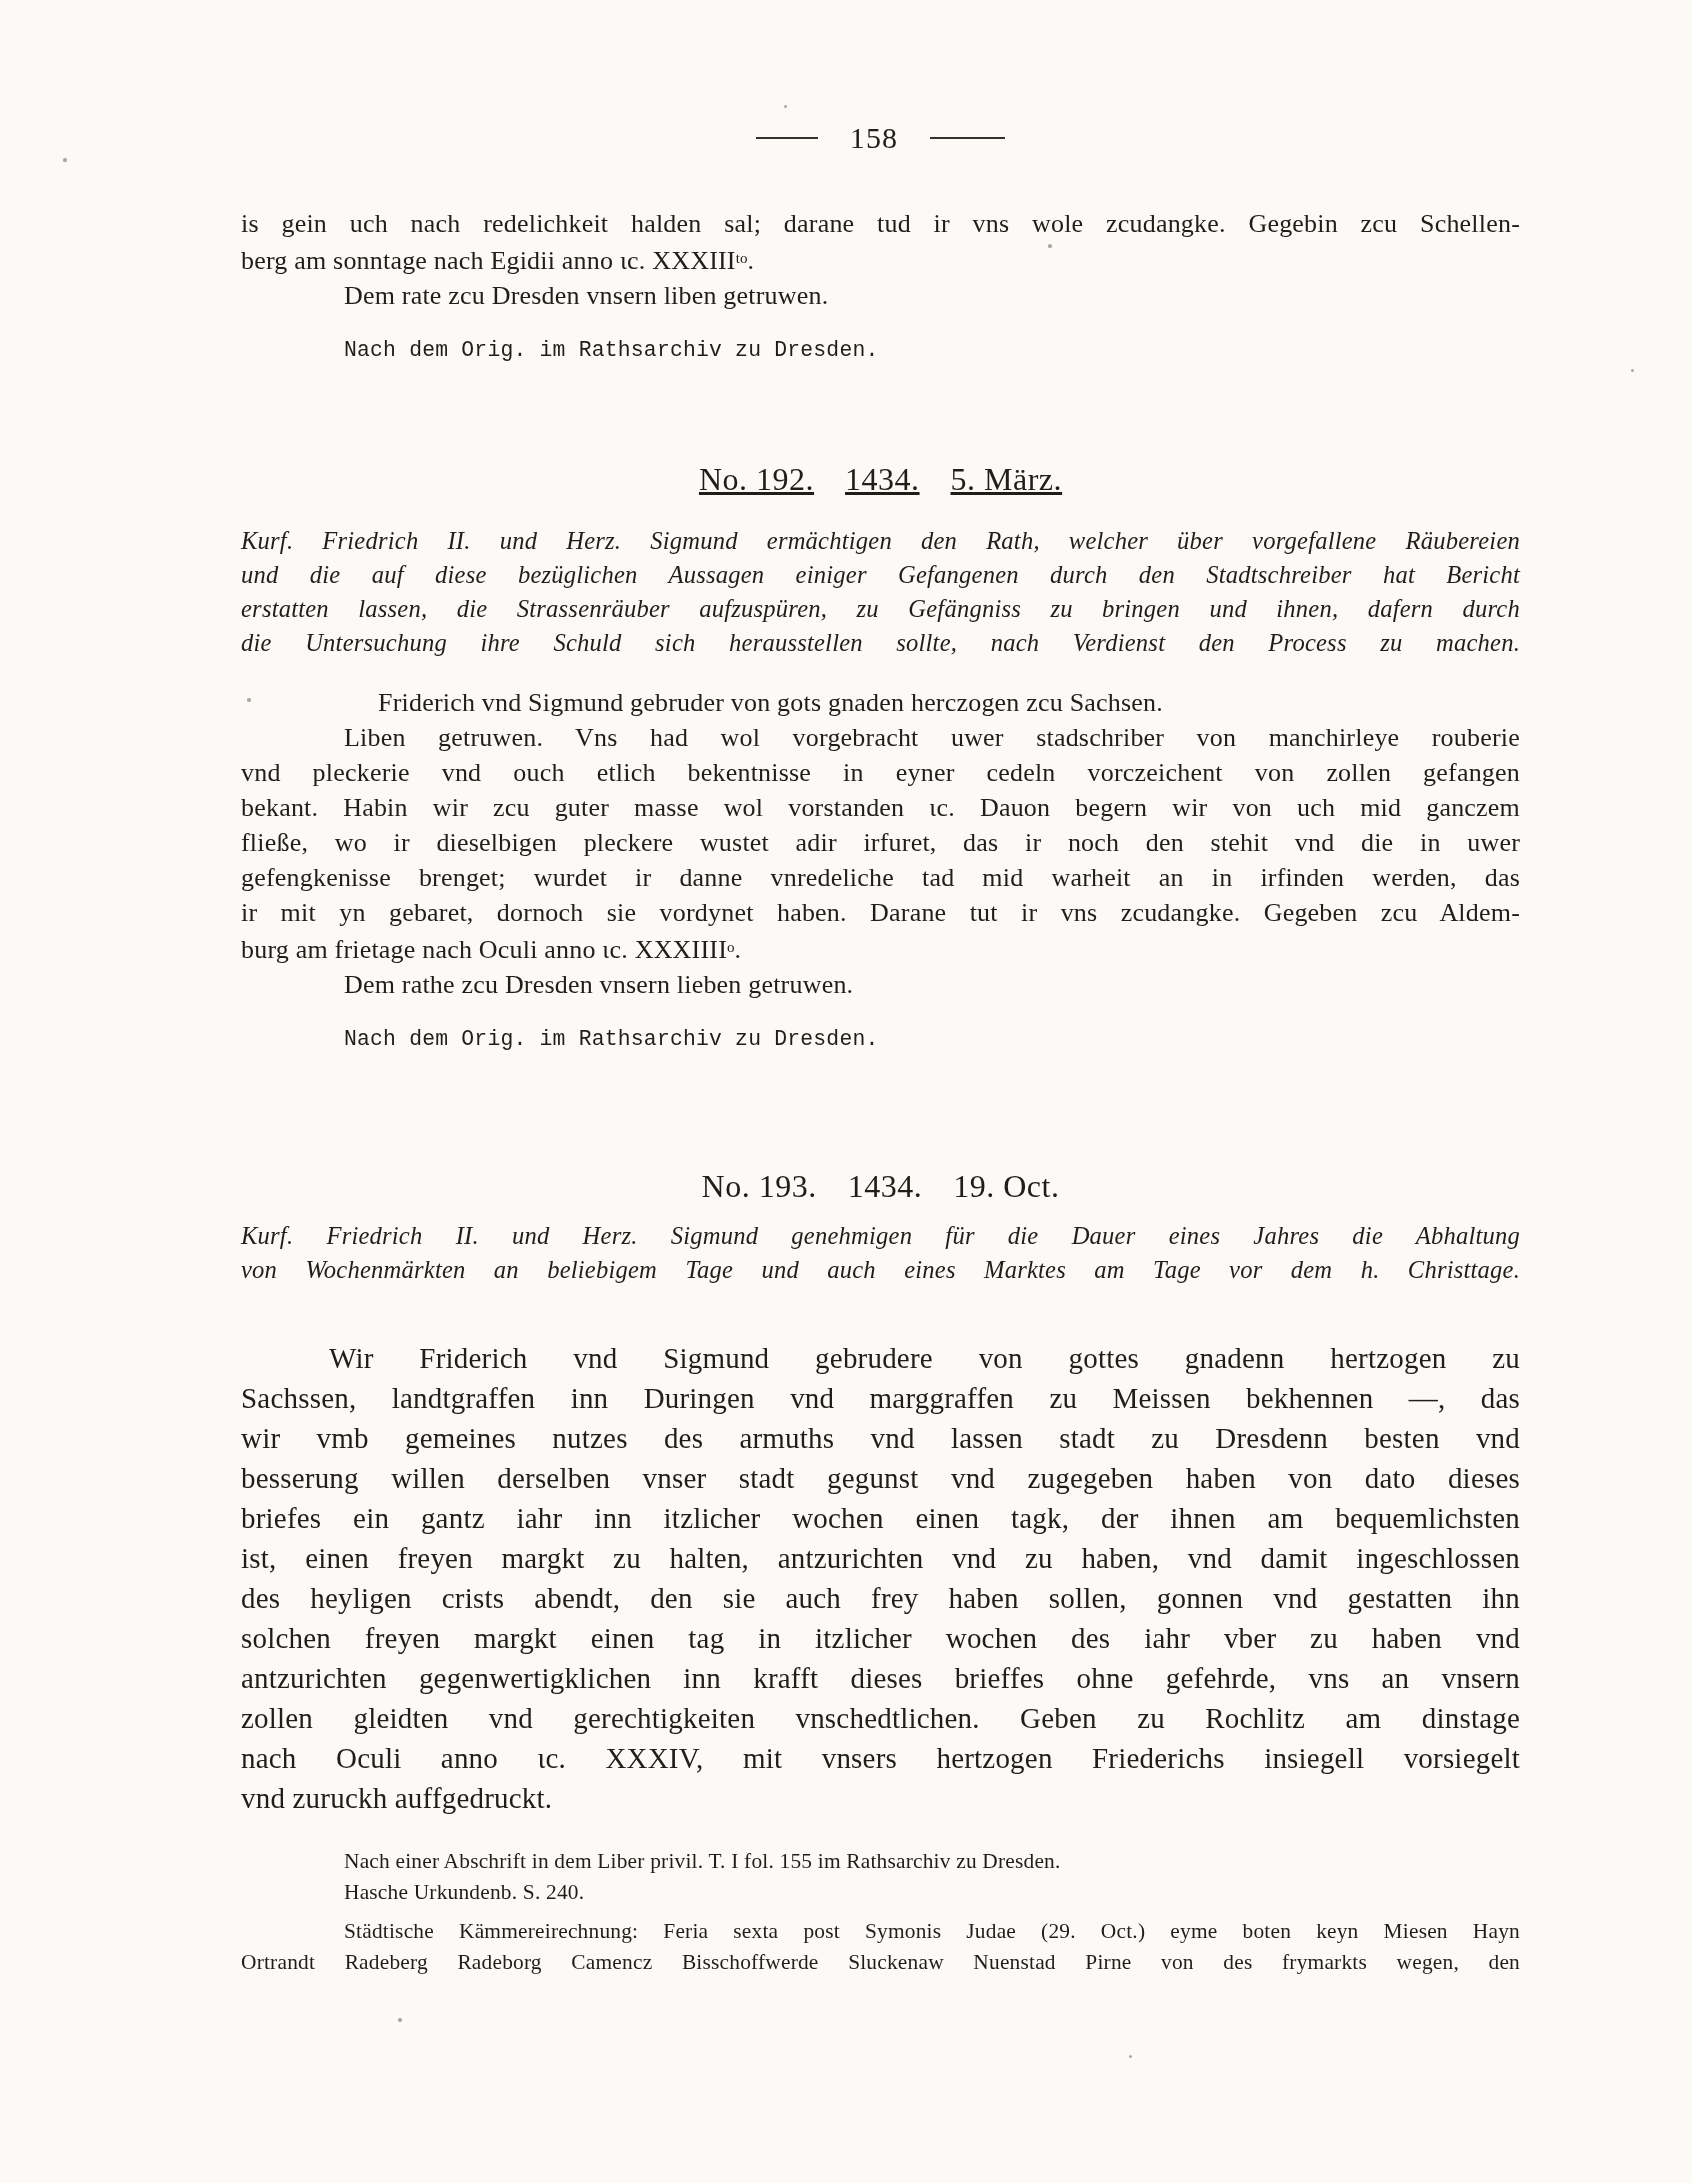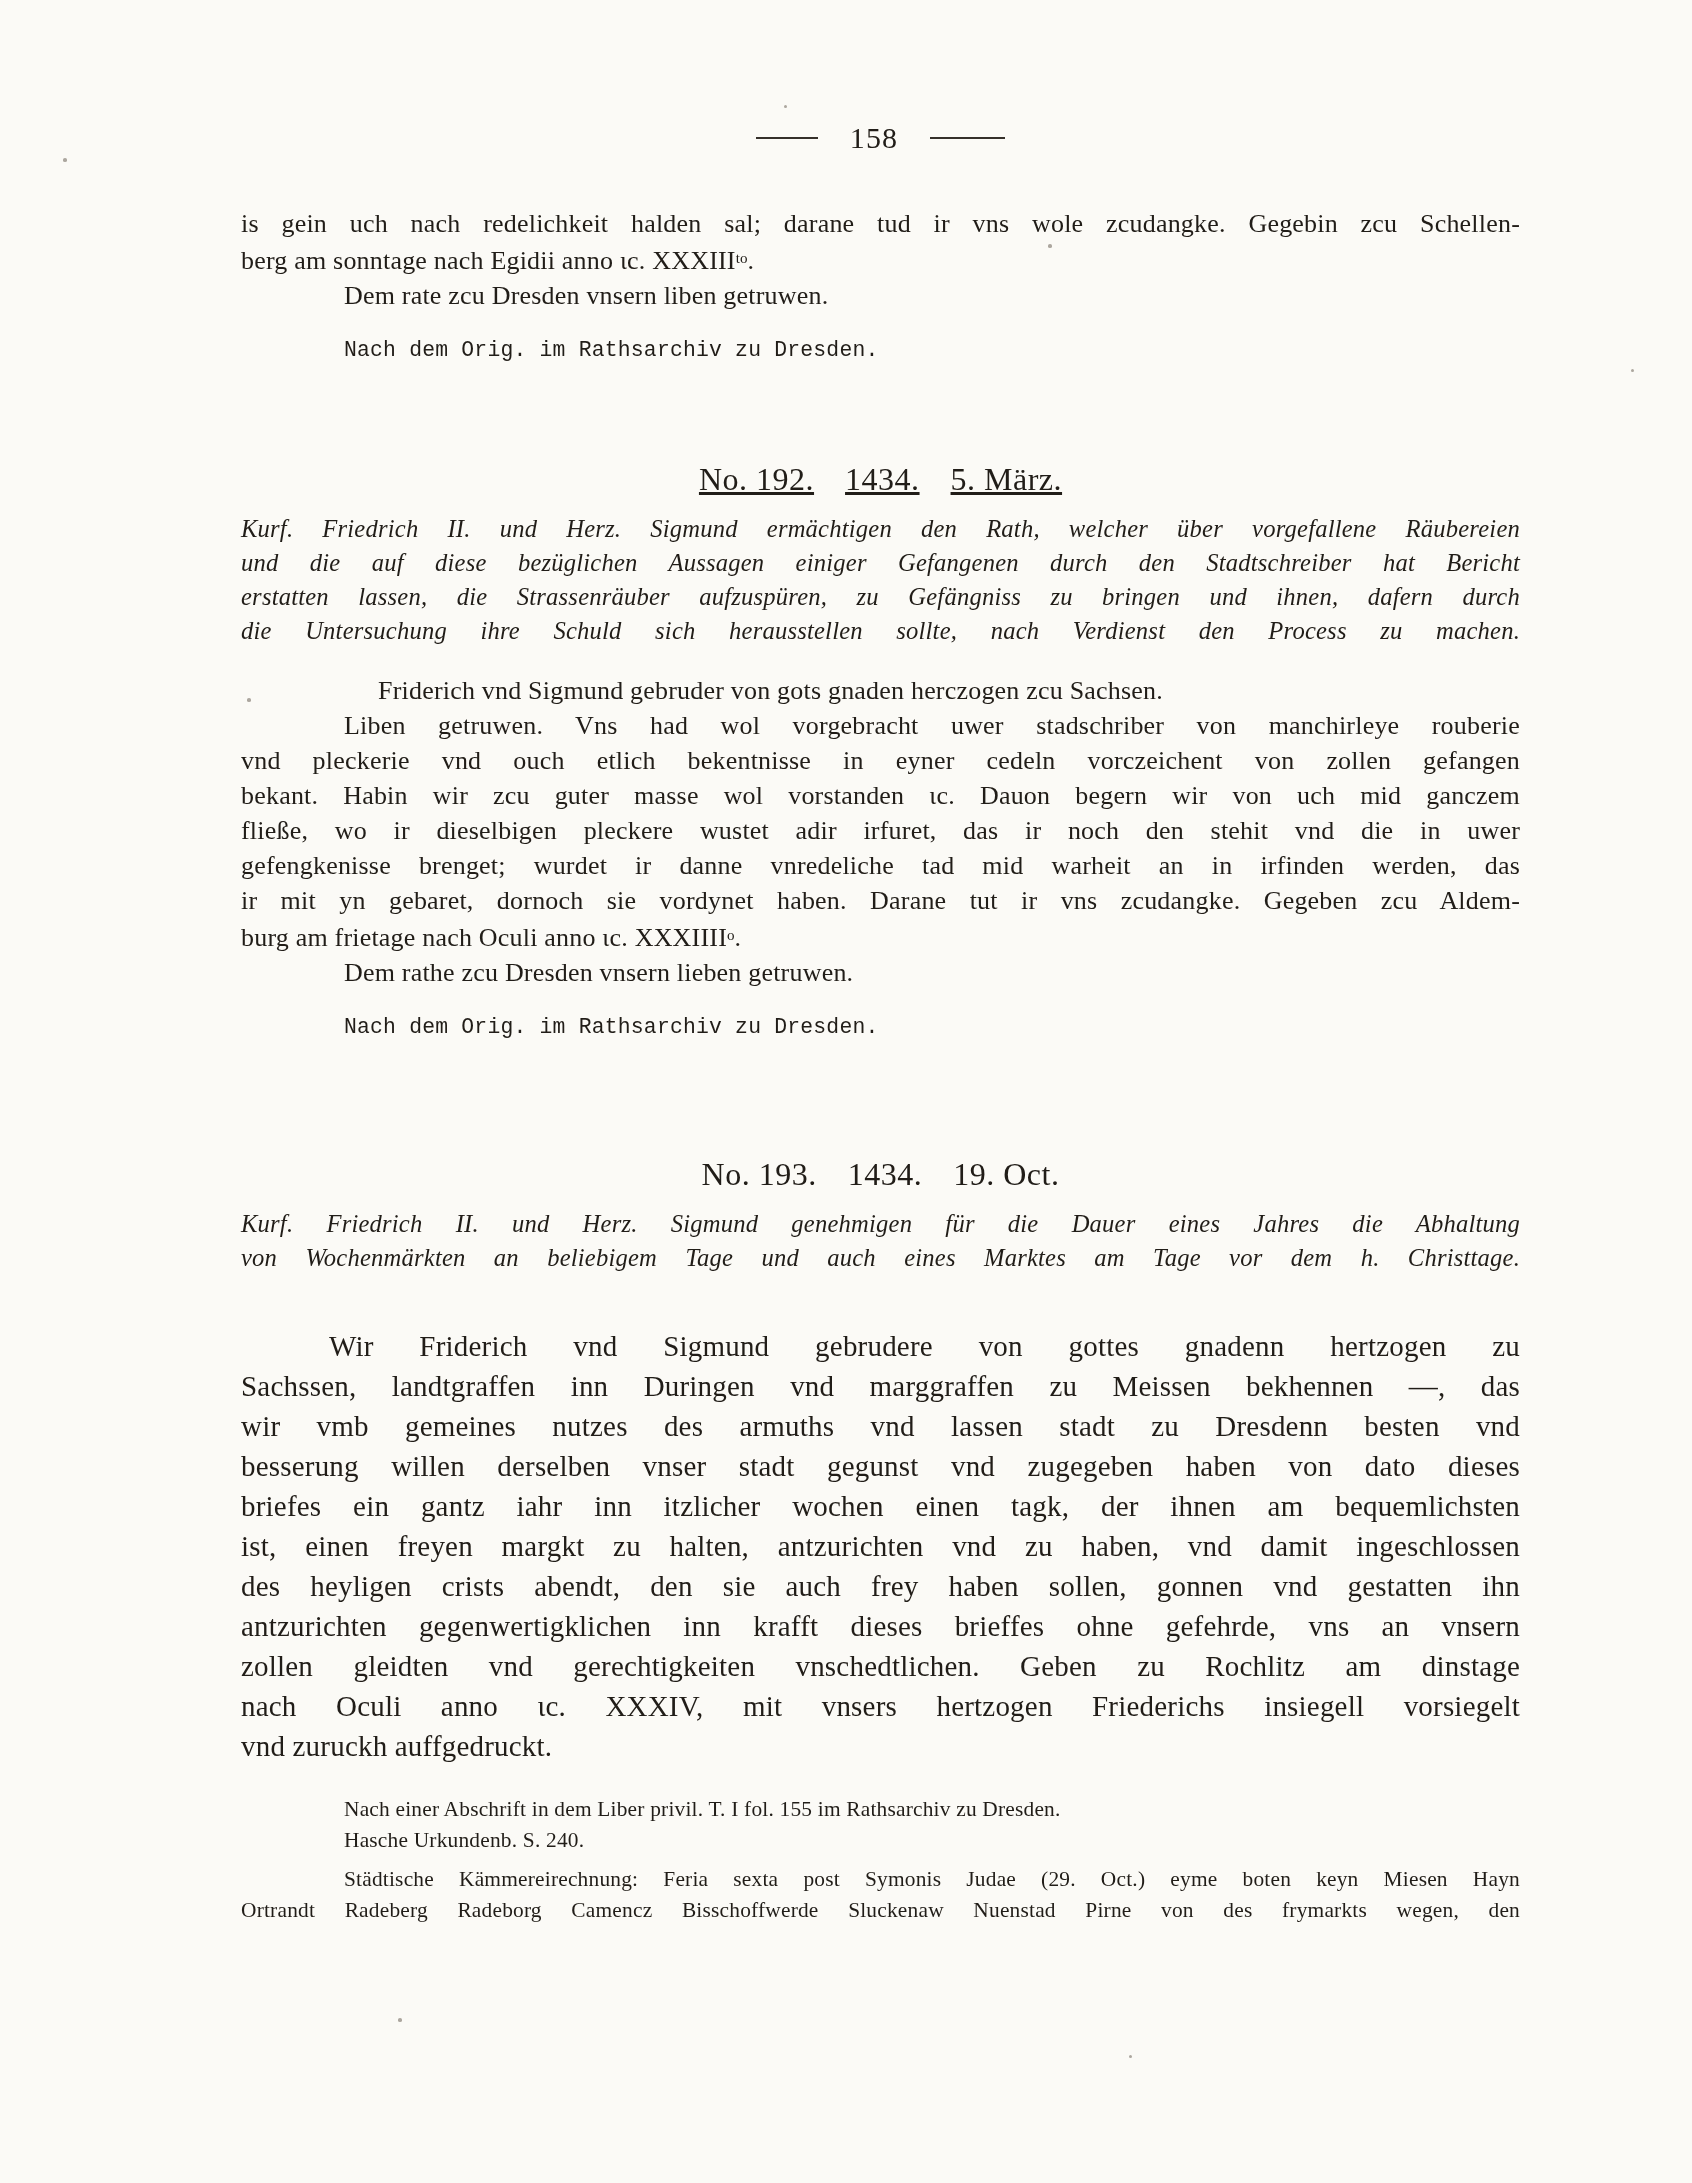--- a/index.html
+++ b/index.html
@@ -35,21 +35,21 @@
   .indent-sm { text-indent: 88px; }
   .sup { font-size: 0.58em; vertical-align: 0.38em; letter-spacing: 0; }
 
   .source { font-size: 21.4px; line-height: 31px; margin: 22.5px 0 0 0; text-indent: 103px; letter-spacing: 0.2px; font-family: Liberation Mono, monospace; }
 
   .doc-heading { font-weight: normal; text-align: center; font-size: 32px; line-height: 37px; margin: 0; letter-spacing: 0.5px; }
   .hsp { margin-left: 31px; }
   #h192 { margin-top: 95px; text-decoration: underline; }
   #h193 { margin-top: 113px; }
 
-  .summary { margin-top: 14px; font-style: italic; }
+  .summary { margin-top: 26px; font-style: italic; }
   .summary .line { font-size: 24.6px; line-height: 34px; }
   #sum193 { margin-top: 14px; }
 
   .salu { margin-top: 24.6px; }
 
   .body193 { margin-top: 51px; }
   .body193 .line { font-size: 29px; line-height: 40px; }
 
   .footnotes { margin-top: 28px; }
   .footnotes .line { font-size: 21.4px; line-height: 31px; letter-spacing: 0.2px; }
@@ -109,20 +109,21 @@
   </section>
 
   <section class="body193">
     <p class="line jl indent-sm">Wir Friderich vnd Sigmund gebrudere von gottes gnadenn hertzogen zu</p>
     <p class="line jl">Sachssen, landtgraffen inn Duringen vnd marggraffen zu Meissen bekhennen —, das</p>
     <p class="line jl">wir vmb gemeines nutzes des armuths vnd lassen stadt zu Dresdenn besten vnd</p>
     <p class="line jl">besserung willen derselben vnser stadt gegunst vnd zugegeben haben von dato dieses</p>
     <p class="line jl">briefes ein gantz iahr inn itzlicher wochen einen tagk, der ihnen am bequemlichsten</p>
     <p class="line jl">ist, einen freyen margkt zu halten, antzurichten vnd zu haben, vnd damit ingeschlossen</p>
     <p class="line jl">des heyligen crists abendt, den sie auch frey haben sollen, gonnen vnd gestatten ihn</p>
+    <p class="line jl">solchen freyen margkt einen tag in itzlicher wochen des iahr vber zu haben vnd</p>
     <p class="line jl">antzurichten gegenwertigklichen inn krafft dieses brieffes ohne gefehrde, vns an vnsern</p>
     <p class="line jl">zollen gleidten vnd gerechtigkeiten vnschedtlichen. Geben zu Rochlitz am dinstage</p>
     <p class="line jl">nach Oculi anno ɩc. XXXIV, mit vnsers hertzogen Friederichs insiegell vorsiegelt</p>
     <p class="line ll">vnd zuruckh auffgedruckt.</p>
   </section>
 
   <section class="footnotes">
     <p class="line ll indent">Nach einer Abschrift in dem Liber privil. T. I fol. 155 im Rathsarchiv zu Dresden.</p>
     <p class="line ll indent">Hasche Urkundenb. S. 240.</p>
     <p class="line jl indent fn-note">Städtische Kämmereirechnung: Feria sexta post Symonis Judae (29. Oct.) eyme boten keyn Miesen Hayn</p>

